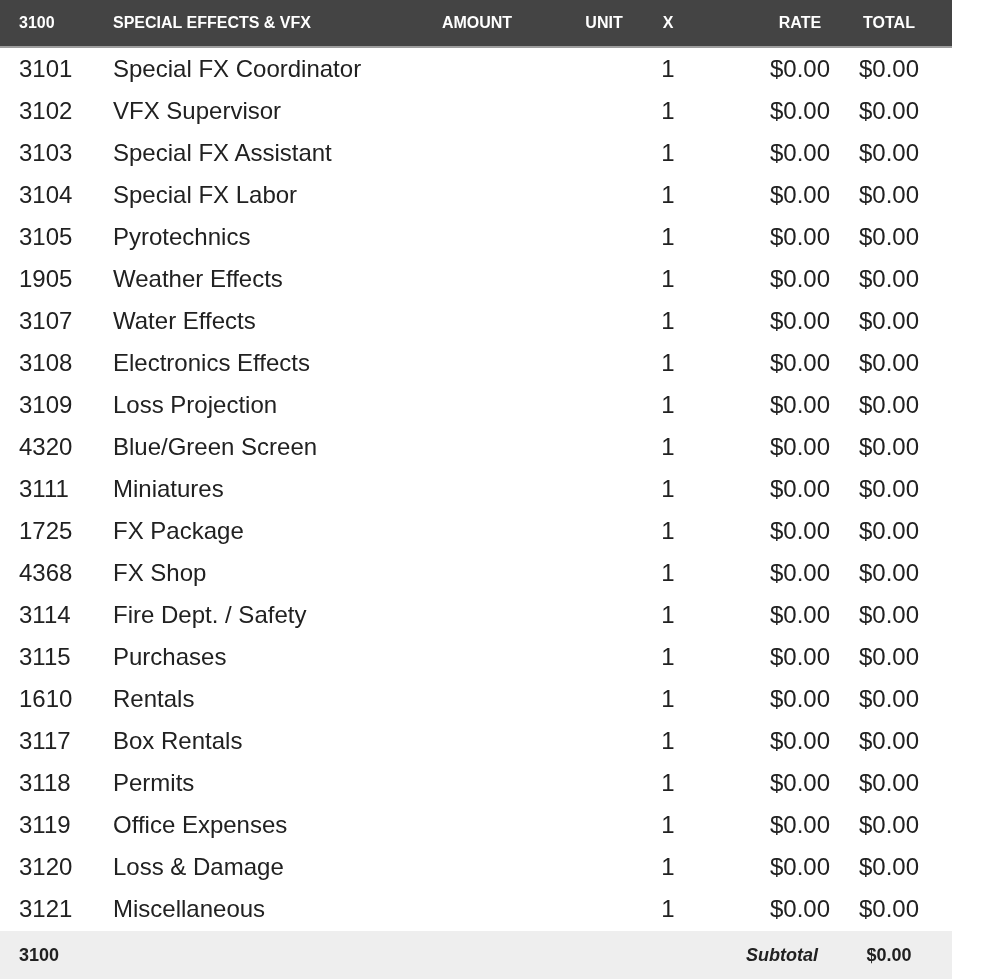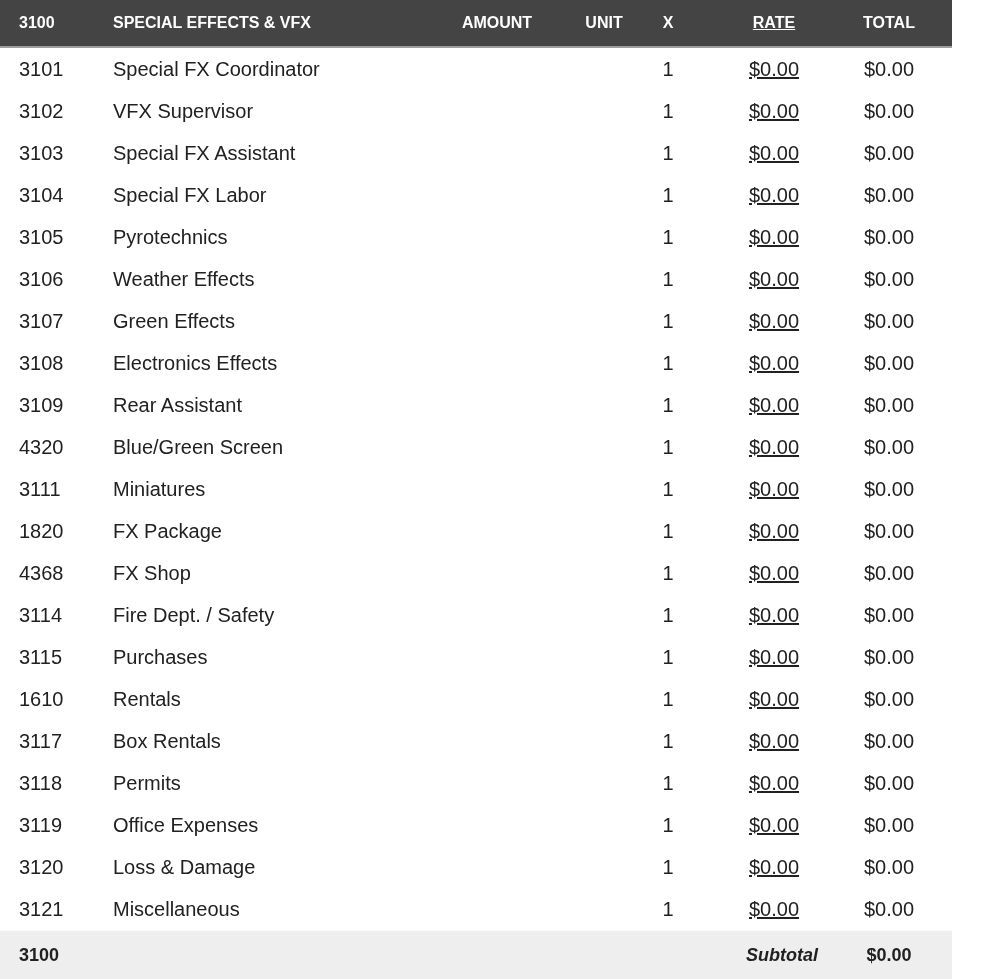--- a/index.html
+++ b/index.html
@@ -1,28 +1,28 @@
 <!DOCTYPE html>
 <html><head>
   <meta charset="utf-8">
   <style>
     html, body { margin: 0; padding: 0; background: #ffffff; }
     body { width: 1000px; height: 979px; overflow: hidden; font-family: "Liberation Sans", "DejaVu Sans", sans-serif; color: #212121; }
     .table { width: 952px; }
     .row { display: flex; align-items: center; position: relative; }
     .head { background: #444444; color: #ffffff; height: 48px; font-weight: bold; font-size: 16px; border-bottom: 2px solid #9e9e9e; box-sizing: border-box; }
-    .body-row { height: 42px; font-size: 20px; }
+    .body-row { height: 42px; font-size: 24px; }
     .sub { background: #eeeeee; height: 49px; font-weight: bold; font-size: 18px; margin-top: 1px; }
     .c { position: absolute; white-space: nowrap; }
     .c-code { left: 19px; }
     .c-desc { left: 105px; margin-left: 8px; }
-    .c-amount { left: 497px; transform: translateX(-50%); }
+    .c-amount { left: 477px; transform: translateX(-50%); }
     .c-unit { left: 604px; transform: translateX(-50%); }
     .c-x { left: 668px; transform: translateX(-50%); }
-    .c-rate { left: 774px; transform: translateX(-50%); text-decoration: underline; }
+    .c-rate { left: 800px; transform: translateX(-50%); }
     .c-total { left: 889px; transform: translateX(-50%); }
     .c-sublabel { left: 782px; transform: translateX(-50%); font-style: italic; }
   </style>
 </head>
 <body>
 
 <div class="table">
   <div class="row head">
     <span class="c c-code">3100</span>
     <span class="c c-desc">SPECIAL EFFECTS &amp; VFX</span>
@@ -73,49 +73,49 @@
       <div class="row body-row">
         <span class="c c-code">3105</span>
         <span class="c c-desc">Pyrotechnics</span>
         <span class="c c-amount"></span>
         <span class="c c-unit"></span>
         <span class="c c-x">1</span>
         <span class="c c-rate">$0.00</span>
         <span class="c c-total">$0.00</span>
       </div>
       <div class="row body-row">
-        <span class="c c-code">3106</span>
+        <span class="c c-code">1905</span>
         <span class="c c-desc">Weather Effects</span>
         <span class="c c-amount"></span>
         <span class="c c-unit"></span>
         <span class="c c-x">1</span>
         <span class="c c-rate">$0.00</span>
         <span class="c c-total">$0.00</span>
       </div>
       <div class="row body-row">
         <span class="c c-code">3107</span>
-        <span class="c c-desc">Green Effects</span>
+        <span class="c c-desc">Water Effects</span>
         <span class="c c-amount"></span>
         <span class="c c-unit"></span>
         <span class="c c-x">1</span>
         <span class="c c-rate">$0.00</span>
         <span class="c c-total">$0.00</span>
       </div>
       <div class="row body-row">
         <span class="c c-code">3108</span>
         <span class="c c-desc">Electronics Effects</span>
         <span class="c c-amount"></span>
         <span class="c c-unit"></span>
         <span class="c c-x">1</span>
         <span class="c c-rate">$0.00</span>
         <span class="c c-total">$0.00</span>
       </div>
       <div class="row body-row">
         <span class="c c-code">3109</span>
-        <span class="c c-desc">Rear Assistant</span>
+        <span class="c c-desc">Loss Projection</span>
         <span class="c c-amount"></span>
         <span class="c c-unit"></span>
         <span class="c c-x">1</span>
         <span class="c c-rate">$0.00</span>
         <span class="c c-total">$0.00</span>
       </div>
       <div class="row body-row">
         <span class="c c-code">4320</span>
         <span class="c c-desc">Blue/Green Screen</span>
         <span class="c c-amount"></span>
@@ -127,21 +127,21 @@
       <div class="row body-row">
         <span class="c c-code">3111</span>
         <span class="c c-desc">Miniatures</span>
         <span class="c c-amount"></span>
         <span class="c c-unit"></span>
         <span class="c c-x">1</span>
         <span class="c c-rate">$0.00</span>
         <span class="c c-total">$0.00</span>
       </div>
       <div class="row body-row">
-        <span class="c c-code">1820</span>
+        <span class="c c-code">1725</span>
         <span class="c c-desc">FX Package</span>
         <span class="c c-amount"></span>
         <span class="c c-unit"></span>
         <span class="c c-x">1</span>
         <span class="c c-rate">$0.00</span>
         <span class="c c-total">$0.00</span>
       </div>
       <div class="row body-row">
         <span class="c c-code">4368</span>
         <span class="c c-desc">FX Shop</span>

